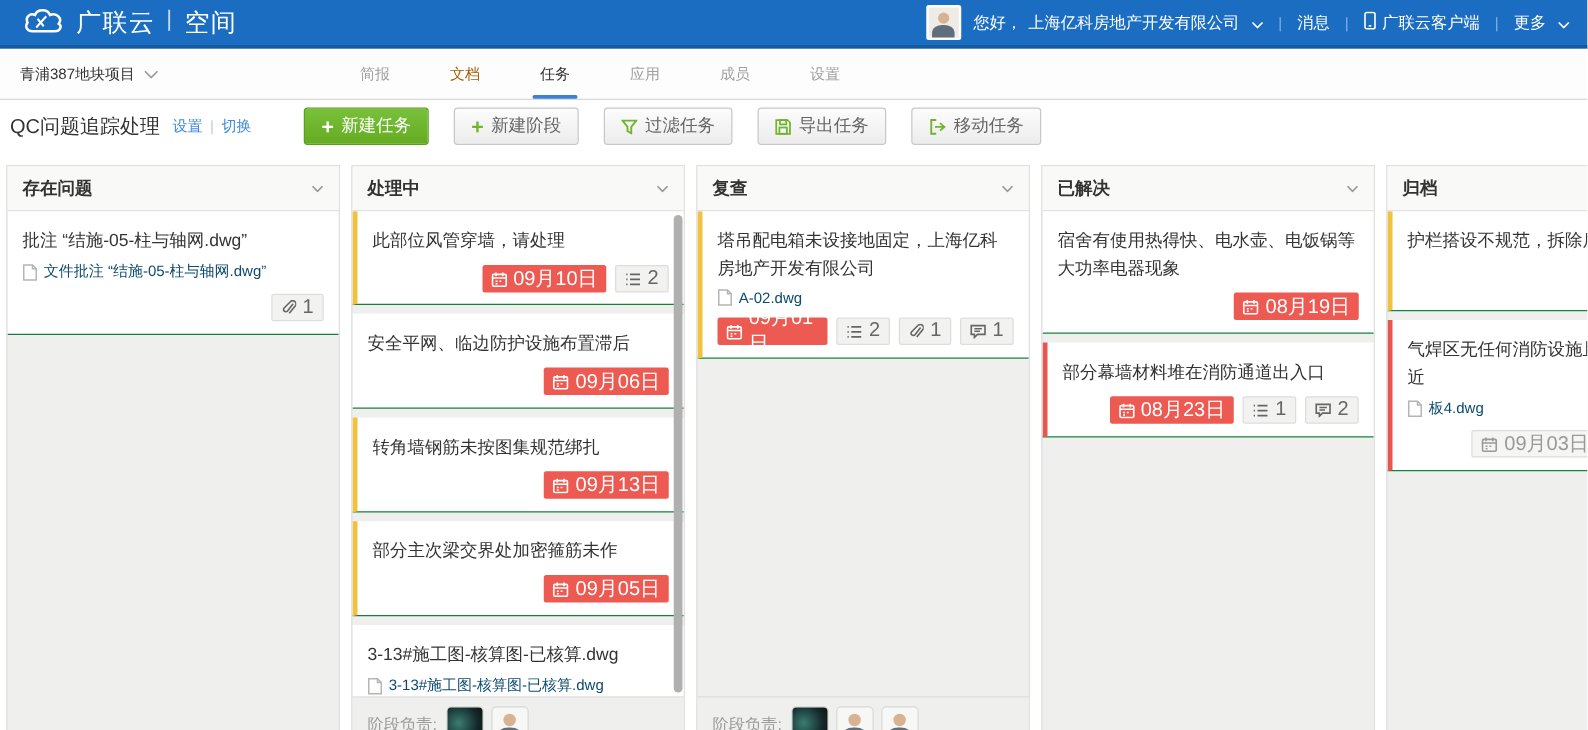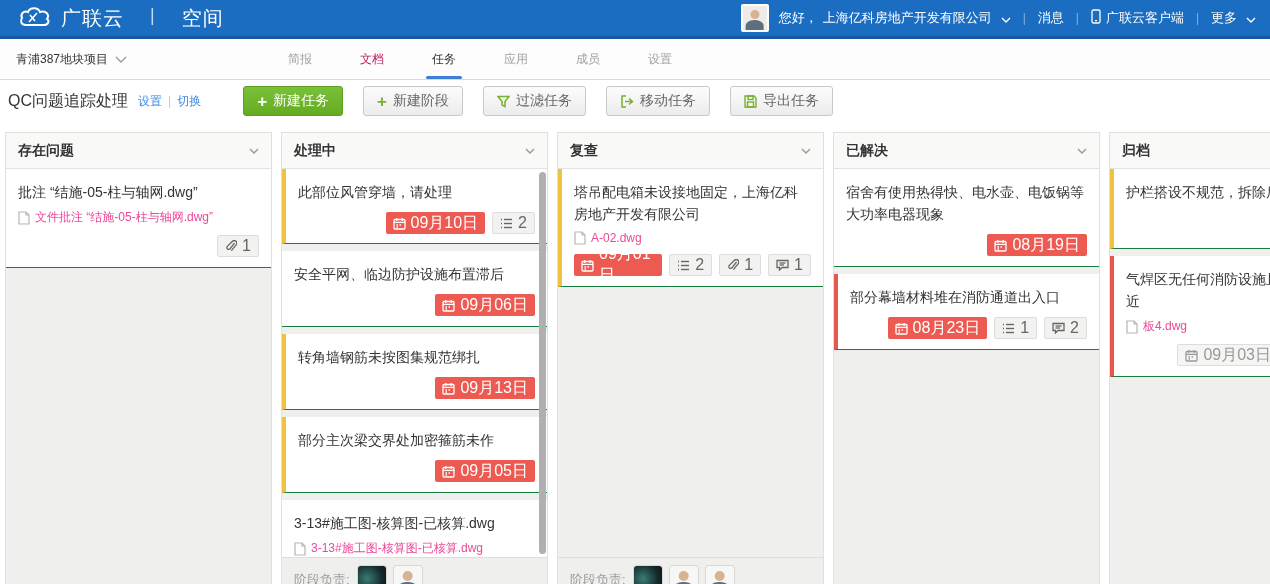--- a/index.html
+++ b/index.html
@@ -4,41 +4,41 @@
 <style>
   * { margin:0; padding:0; box-sizing:border-box; }
   html,body { width:1270px; height:584px; overflow:hidden; background:#fff;
     font-family:"Liberation Sans","DejaVu Sans",sans-serif; }
 
   
   .topbar { height:39px; background:#1b6dc1; border-bottom:3px solid #155a9e;
     display:flex; align-items:center; justify-content:space-between; padding:0 14px 0 18px; color:#fff; }
   .brand { display:flex; align-items:center; gap:9px; }
   .brand .logo-glyph { display:flex; align-items:center; }
-  .brand-text { font-size:20px; letter-spacing:1px; display:flex; gap:26px; }
+  .brand-text { font-size:20px; letter-spacing:1px; display:flex; gap:9px; }
   .brand-sep { font-size:18px; color:rgba(255,255,255,.75); font-weight:100; }
   .top-right { display:flex; align-items:center; gap:10px; font-size:13px; }
   .top-right .sep { color:rgba(255,255,255,.45); font-size:12px; padding:0 2px; }
   .top-avatar { width:28px; height:28px; background:#efece7; border:2px solid #fdfdfd; border-radius:2px;
     position:relative; overflow:hidden; flex:0 0 auto; }
   .person::before { content:""; position:absolute; left:50%; top:18%; width:38%; height:38%;
     transform:translateX(-50%); background:#d7b394; border-radius:50%; }
   .person::after { content:""; position:absolute; left:50%; bottom:-12%; width:78%; height:52%;
     transform:translateX(-50%); background:#5f6e7d; border-radius:45% 45% 0 0; }
   .chev { display:inline-block; margin-left:4px; }
   .top-link { display:flex; align-items:center; gap:5px; cursor:pointer; white-space:nowrap; }
 
   
   .tabbar { height:41px; background:#fdfdfd; border-bottom:1px solid #d9d9d9; position:relative;
     display:flex; align-items:center; }
   .project-select { margin-left:16px; font-size:12px; color:#333; display:flex; align-items:center; gap:7px; cursor:pointer; }
   .tabs { position:absolute; left:278px; top:0; height:100%; display:flex; align-items:stretch; }
   .tab { position:relative; display:flex; align-items:center; padding:0 10px; margin-right:28px;
     font-size:12px; color:#a0a0a0; cursor:pointer; }
-  .tab.emph { color:#be185d; }
+  .tab.emph { color:#a16207; }
   .tab.active { color:#333; }
   .tab.active::after { content:""; position:absolute; left:4px; right:4px; bottom:0; height:3px;
     background:#3e7fd6; border-radius:2px; }
 
   
   .toolbar { height:42px; background:#fff; display:flex; align-items:center; padding-left:8px; }
   .board-title { font-size:16px; color:#333; }
   .title-links { margin-left:10px; font-size:12px; color:#c9c9c9; display:flex; align-items:center; gap:6px; }
   .title-links a { color:#3f8ce0; text-decoration:none; cursor:pointer; }
   .tb-buttons { display:flex; align-items:center; gap:20px; margin-left:42px; }
@@ -60,21 +60,21 @@
     display:flex; align-items:center; justify-content:space-between; padding:0 12px; }
   .col-title { font-size:14px; font-weight:bold; color:#333; }
   .card-list { position:relative; flex:1 1 auto; overflow:hidden; display:flex; flex-direction:column; }
   .scroll-thumb { position:absolute; top:3px; bottom:3px; right:1px; width:7px; background:#b0b0b0;
     border-radius:4px; }
   .card { background:#fff; border-bottom:1px solid #15803d; padding:12px 12px 10px 12px; margin-bottom:7px;
     position:relative; cursor:pointer; }
   .card.acc-yellow { border-left:4px solid #f0c23e; }
   .card.acc-red { border-left:4px solid #e8574f; }
   .card-title { font-size:14px; color:#333; line-height:22px; white-space:pre-line; }
-  .card-attach { margin-top:6px; display:flex; align-items:center; gap:5px; font-size:12px; color:#ec4899; }
+  .card-attach { margin-top:6px; display:flex; align-items:center; gap:5px; font-size:12px; color:#0c4a6e; }
   .card-badges { margin-top:9px; display:flex; justify-content:flex-end; align-items:center; gap:7px; }
   .badge { height:22px; display:flex; align-items:center; gap:5px; padding:0 7px; font-size:16px;
     border-radius:2px; }
   .badge-due { background:#ed5a52; color:#fff; }
   .badge-due-gray { background:#f5f5f4; border:1px solid #ddd; color:#999; }
   .badge-gray { background:#f2f2f1; border:1px solid #ddd; color:#666; }
   .col-footer { flex:0 0 44px; border-top:1px solid #ddddDC; display:flex; align-items:center;
     padding:0 12px; gap:8px; background:#efefee; }
   .col-footer .flabel { font-size:13px; color:#9b9b9b; }
   .avatar { width:28px; height:28px; border-radius:3px; background:#f7f7f6; box-shadow:0 0 0 1px #d8d8d8;
@@ -176,36 +176,36 @@
     <div class="btn ghost">
       <span class="gicon">
         <svg width="13" height="13" viewBox="0 0 13 13" fill="none" stroke="#74b32c" stroke-width="1.5">
           <path d="M1 1.5 H12 L8 6.5 V11.5 L5 10 V6.5 Z"></path>
         </svg>
       </span>
       <span>过滤任务</span>
     </div>
     <div class="btn ghost">
       <span class="gicon">
-        <svg width="14" height="13" viewBox="0 0 14 13" fill="none" stroke="#74b32c" stroke-width="1.5">
-          <path d="M6 1 H2 V12 H6"></path>
-            <path d="M5 6.5 H12 M9 3.5 L12.5 6.5 L9 9.5"></path>
-        </svg>
-      </span>
-      <span>移动任务</span>
-    </div>
-    <div class="btn ghost">
-      <span class="gicon">
         <svg width="13" height="13" viewBox="0 0 13 13" fill="none" stroke="#74b32c" stroke-width="1.4">
           <path d="M1 1 H10 L12 3 V12 H1 Z"></path>
             <rect x="3.5" y="7" width="6" height="5"></rect>
             <rect x="4" y="1" width="5" height="3.5"></rect>
         </svg>
       </span>
       <span>导出任务</span>
+    </div>
+    <div class="btn ghost">
+      <span class="gicon">
+        <svg width="14" height="13" viewBox="0 0 14 13" fill="none" stroke="#74b32c" stroke-width="1.5">
+          <path d="M6 1 H2 V12 H6"></path>
+            <path d="M5 6.5 H12 M9 3.5 L12.5 6.5 L9 9.5"></path>
+        </svg>
+      </span>
+      <span>移动任务</span>
     </div>
   </div>
 </div>
 
 <div class="board">
     <div class="column">
       <div class="col-header">
         <span class="col-title">存在问题</span>
         <span style="display: flex;">
           <svg width="10" height="6" viewBox="0 0 10 6">

